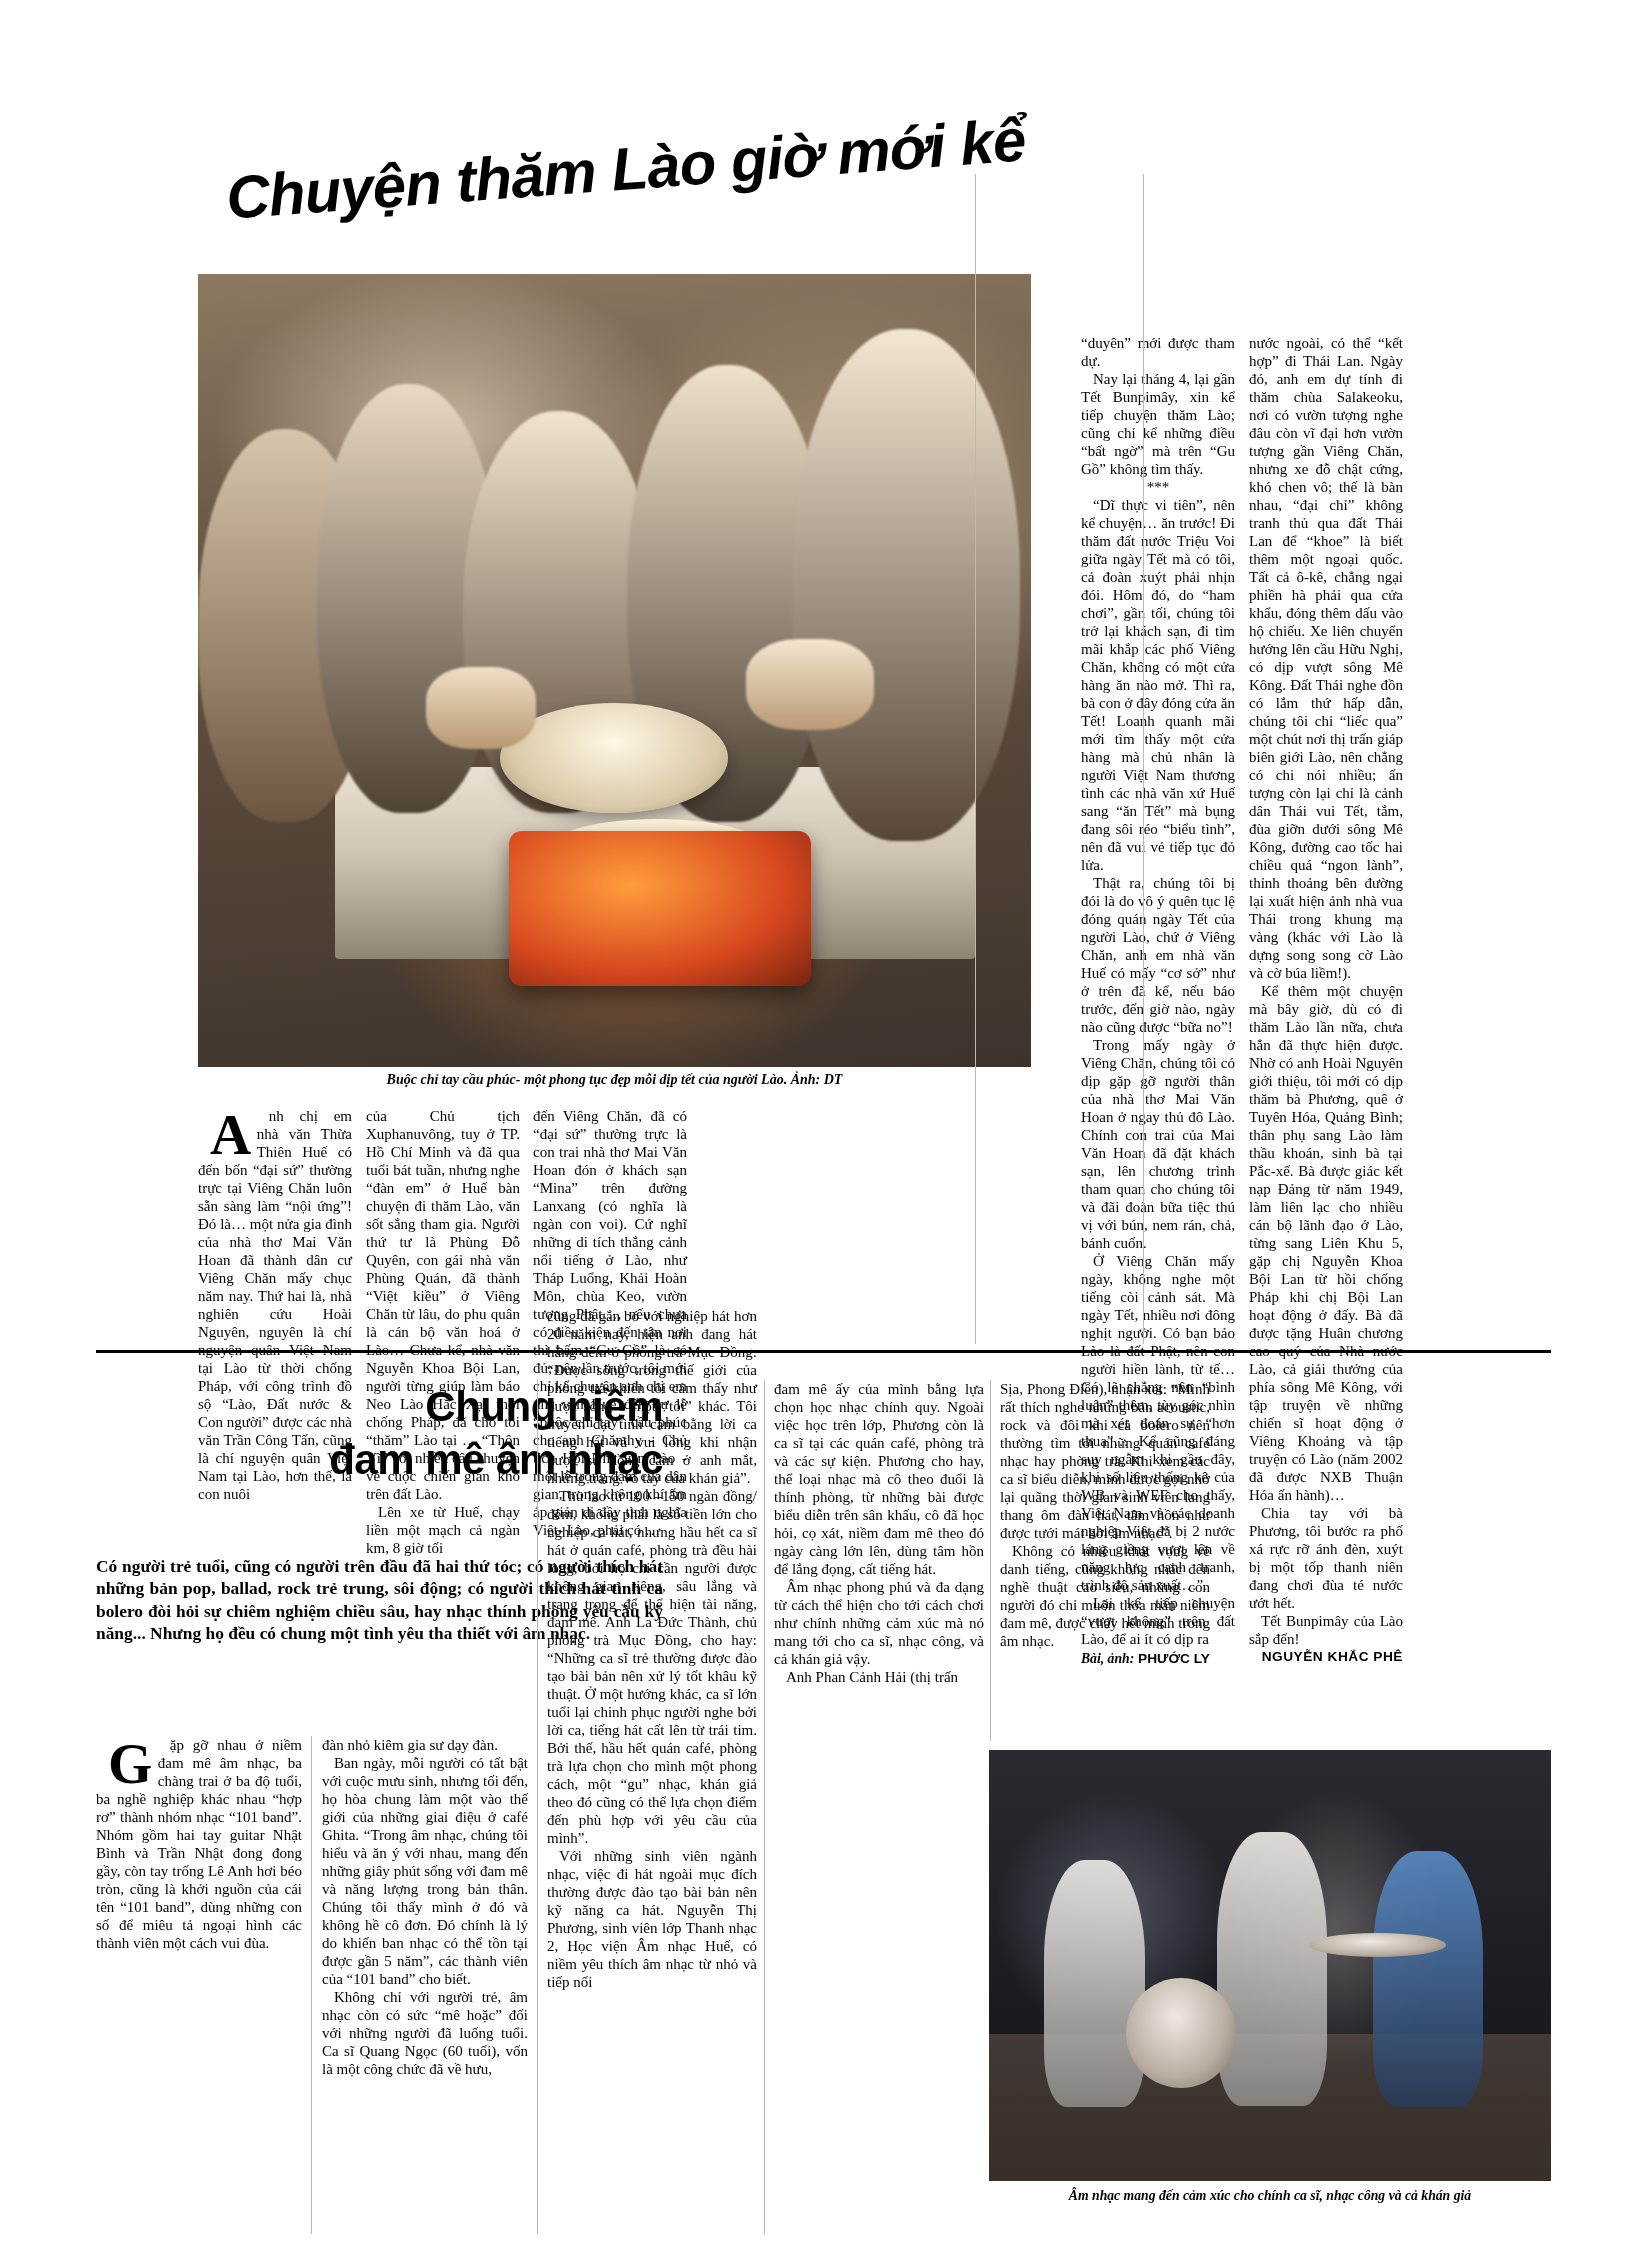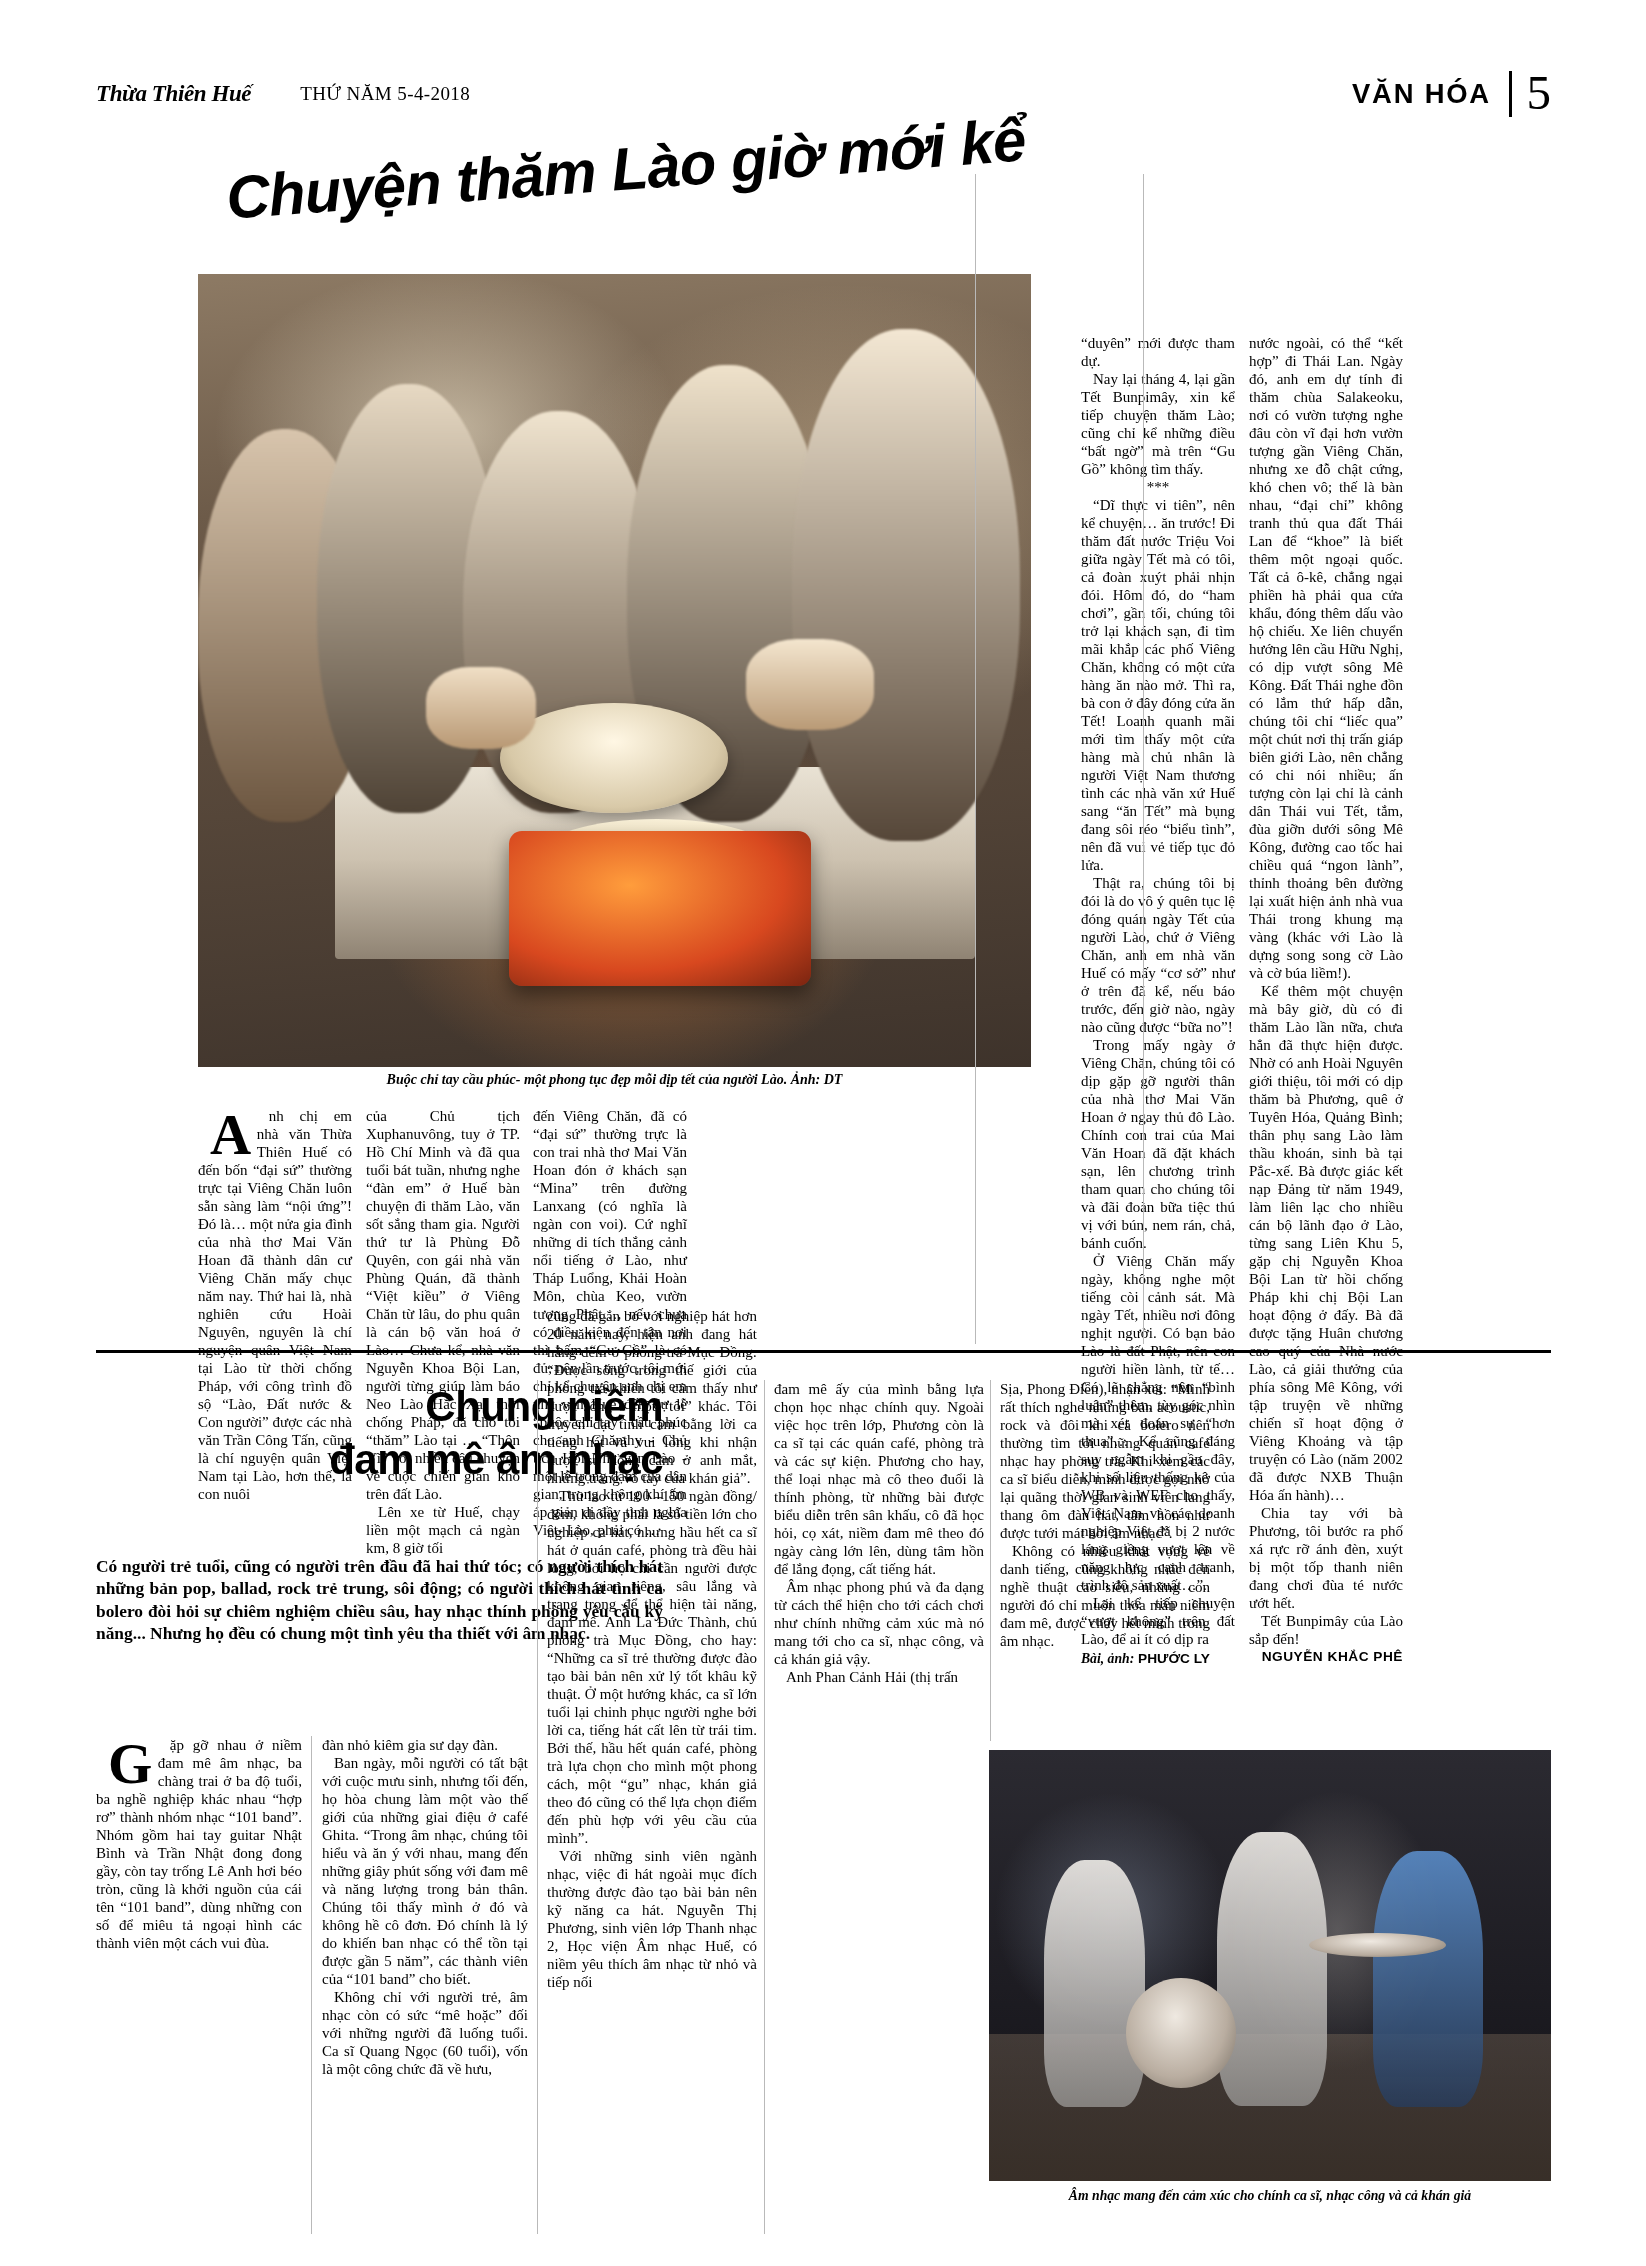--- a/index.html
+++ b/index.html
@@ -300,29 +300,20 @@
     font-family: "Liberation Serif", serif;
     font-style: italic;
     font-weight: bold;
   }
 </style>
 </head>
 <body>
 
 <div class="page">
 
-  <div class="masthead">
-    <div class="mh-logo">Thừa Thiên Huế</div>
-    <div class="mh-date">THỨ NĂM  5-4-2018</div>
-    <div class="mh-right">
-      <div class="mh-section">VĂN HÓA</div>
-      <div class="mh-sep"></div>
-      <div class="mh-pageno">5</div>
-    </div>
-  </div>
 
   <div class="art1">
 
     <div class="headline1">Chuyện thăm Lào giờ mới kể</div>
 
     <div class="photo1">
       <div class="pbg"></div>
       <div class="tbl"></div>
       <div class="fig" style="left:0px;  top:155px; width:174px; height:393px; background:linear-gradient(180deg,#d8c5ad,#6c5640);"></div>
       <div class="fig" style="left:119px; top:110px; width:183px; height:429px; background:linear-gradient(180deg,#e7d9c3,#4f4336);"></div>

